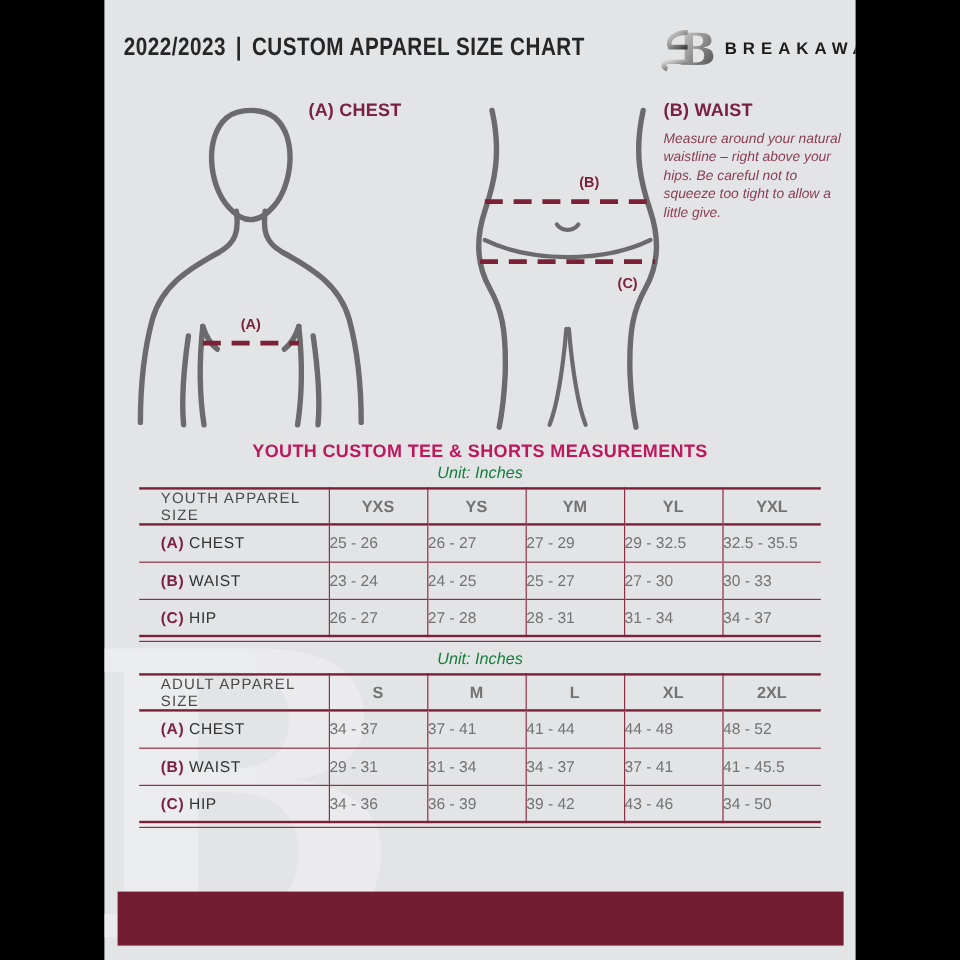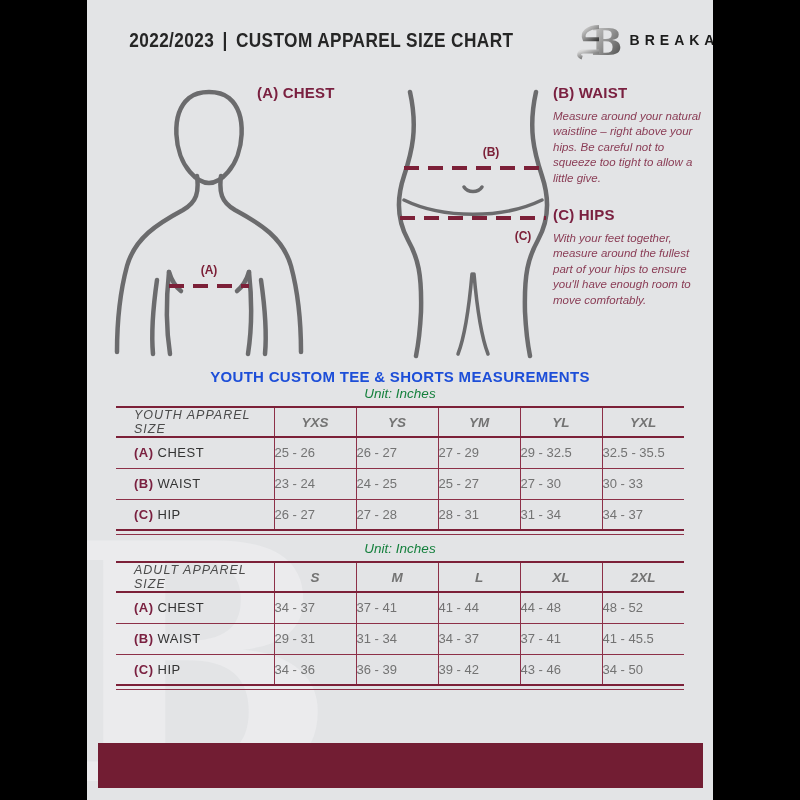--- a/index.html
+++ b/index.html
@@ -6,49 +6,49 @@
   body { width:800px; height:800px; font-family:"Liberation Sans", sans-serif; }
   .canvas { position:relative; width:800px; height:800px; background:#000; overflow:hidden; }
   .page { position:absolute; left:87px; top:0; width:626px; height:800px; background:#e3e4e6; overflow:hidden; }
 
   
   .watermark { position:absolute; left:-30px; top:500px; font-size:330px; font-weight:bold;
     color:#f3f3f5; opacity:.5; z-index:0; line-height:1; font-family:"DejaVu Serif", serif; }
 
   
   .header { position:absolute; top:20px; left:0; right:0; display:flex; align-items:center;
-    gap:20px; z-index:2; }
+    justify-content:center; gap:20px; z-index:2; }
   .title-group { display:flex; align-items:center; gap:10px; color:#262626; font-weight:bold;
     font-size:21px; letter-spacing:.5px; transform:scaleX(.82); transform-origin:center; white-space:nowrap; }
   .brand-group { display:flex; align-items:center; gap:8px; }
   .brand-name { font-weight:bold; font-size:14px; letter-spacing:5px; color:#1c1c1c; }
 
   
   .diagrams { position:absolute; top:80px; left:0; width:626px; height:290px; z-index:1; }
   .fig { position:absolute; }
   .fig-left { left:22px; top:0; }
   .fig-center { left:300px; top:8px; }
   .instr { position:absolute; z-index:2; }
   .instr-a { left:170px; top:4px; width:132px; }
   .instr-bc { left:466px; top:4px; width:150px; }
   .instr h3 { font-size:15px; font-weight:bold; color:#7a2040; letter-spacing:.2px; margin-bottom:8px; }
   .instr p { font-size:11.5px; font-style:italic; color:#8a3c55; line-height:1.34; font-weight:500; }
   .instr .block2 { margin-top:20px; }
 
   
   .content { position:absolute; top:368px; left:0; width:626px; z-index:1; }
-  .sec-title { text-align:center; font-weight:bold; font-size:15px; color:#1d4ed8; letter-spacing:.3px; }
+  .sec-title { text-align:center; font-weight:bold; font-size:15px; color:#be185d; letter-spacing:.3px; }
   .sec-unit { text-align:center; font-style:italic; font-size:13.5px; color:#15803d; margin-top:1px; }
   .tbl-wrap { width:568px; margin:5px auto 6px auto; border-bottom:1px solid #8d3048; padding-bottom:3px; }
   table.size-table { border-collapse:collapse; table-layout:fixed; width:568px;
     border-top:2.5px solid #7c2038; border-bottom:2.5px solid #7c2038; }
   table.size-table col.c-label { width:158px; }
   table.size-table col.c-size { width:82px; }
   table.size-table th, table.size-table td { height:31px; font-size:13px; color:#737373; }
-  table.size-table thead th { height:16px; border-bottom:2.5px solid #7c2038; font-weight:bold; font-size:13.5px;font-style:italic; }
+  table.size-table thead th { height:16px; border-bottom:2.5px solid #7c2038; font-weight:bold; font-size:13.5px; }
   table.size-table thead th.lbl { font-weight:normal; font-size:12.5px; color:#4b4b4b; letter-spacing:1px; text-align:left; padding-left:18px; }
   table.size-table td + td, table.size-table th + th { border-left:1.5px solid #8d3048; }
   table.size-table tbody tr + tr td { border-top:1.5px solid #8d3048; }
   table.size-table td.rowlbl { text-align:left; padding-left:18px; letter-spacing:.5px; color:#333; }
   table.size-table td.rowlbl .rk { color:#7a2040; font-weight:bold; margin-right:4px; }
   .adult-block { margin-top:4px; }
 
   
   .footer-bar { position:absolute; left:11px; top:743px; width:605px; height:45px; background:#721d33; z-index:2; }
 </style>
@@ -118,24 +118,20 @@
 
       <div class="instr instr-a">
         <h3>(A) CHEST</h3>
       </div>
 
       <div class="instr instr-bc">
         <div>
           <h3>(B) WAIST</h3>
           <p>Measure around your natural waistline – right above your hips. Be careful not to squeeze too tight to allow a little give.</p>
         </div>
-        <div class="block2">
-          <h3>(C) HIPS</h3>
-          <p>With your feet together, measure around the fullest part of your hips to ensure you'll have enough room to move comfortably.</p>
-        </div>
       </div>
     </div>
 
     <div class="content">
 
       <div class="sec-title">YOUTH CUSTOM TEE &amp; SHORTS MEASUREMENTS</div>
       <div class="sec-unit">Unit: Inches</div>
       <div class="tbl-wrap">
         <table class="size-table">
           <colgroup>

